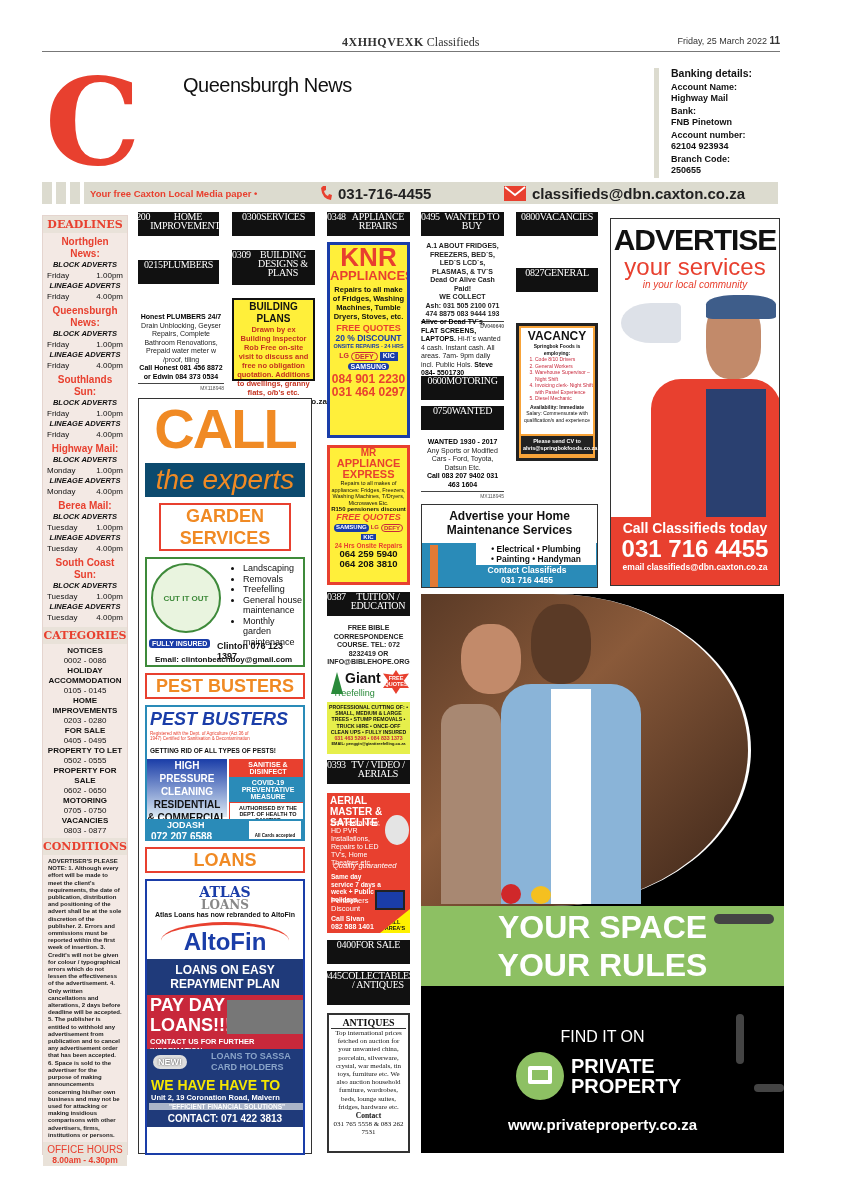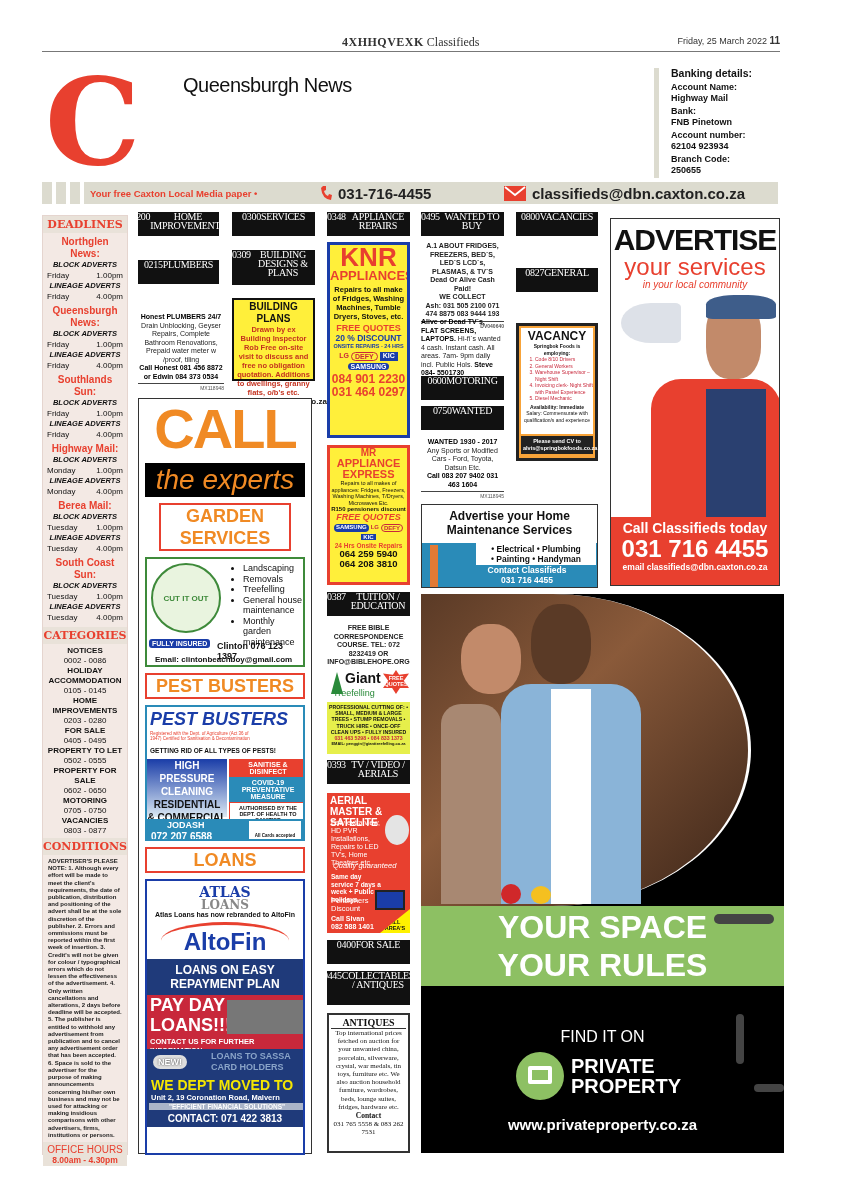--- a/index.html
+++ b/index.html
@@ -238,21 +238,21 @@
 
 <div class="bp" style="left:232px;top:298px;width:83px;height:83px">
   <div class="t">BUILDING PLANS</div>
   <div>Drawn by ex Building Inspector Rob Free on-site visit to discuss and free no obligation quotation. Additions to dwellings, granny flats, o/b's etc.</div>
   <div class="w">www.durbanplans.co.za</div>
   <div class="w">Rob : 082 804 3431</div>
 </div>
 
 <div class="callx">
   <div style="font-size:56px;font-weight:bold;color:#f08a24;text-align:center;line-height:60px;letter-spacing:-2px">CALL</div>
-  <div style="margin:4px 6px;background:#000000;color:#f08a24;font-size:28px;text-align:center;font-style:italic;line-height:34px">the experts</div>
+  <div style="margin:4px 6px;background:#0c4a6e;color:#f08a24;font-size:28px;text-align:center;font-style:italic;line-height:34px">the experts</div>
   <div class="section-box" style="margin:6px 20px;font-size:18px;line-height:22px">GARDEN SERVICES</div>
   <div style="margin:0 6px;border:2px solid #3e8a3a;height:110px;position:relative;font-size:9px">
     <div style="position:absolute;left:4px;top:4px;width:70px;height:70px;border-radius:50%;border:2px solid #3e8a3a;background:#e9f4df;display:flex;align-items:center;justify-content:center;color:#3e8a3a;font-size:8px;font-weight:bold">CUT IT OUT</div>
     <ul style="position:absolute;left:88px;top:4px;list-style:disc;padding-left:8px;line-height:10.5px">
       <li>Landscaping</li>
       <li>Removals</li>
       <li>Treefelling</li>
       <li>General house maintenance</li>
       <li>Monthly garden maintenance</li>
     </ul>
@@ -294,21 +294,21 @@
       </div>
     <div style="background:#c8283b;color:#fff;font-weight:bold;height:54px;position:relative">
       <div style="position:absolute;left:3px;top:0;font-size:18px;line-height:20px">PAY DAY</div>
       <div style="position:absolute;left:3px;top:20px;font-size:18px;line-height:20px">LOANS!!!</div>
       <div style="position:absolute;left:80px;top:5px;width:78px;height:34px;background:#777"></div>
       <div style="position:absolute;left:3px;top:42px;font-size:7.5px">CONTACT US FOR FURTHER INFORMATION</div>
     </div>
     <div style="background:#1f3a7a;color:#fff;font-weight:bold;height:78px;position:relative">
       <div style="position:absolute;left:6px;top:6px;background:#ddd;color:#fff;font-size:9px;padding:2px 5px;border-radius:8px;text-shadow:0 0 2px #333">NEW!</div>
       <div style="position:absolute;left:64px;top:2px;width:90px;color:#8aa4c8;font-size:9px;line-height:11px;text-align:left">LOANS TO SASSA CARD HOLDERS</div>
-      <div style="position:absolute;left:4px;top:28px;width:100%;color:#f5e600;font-size:14px">WE DEPT MOVED TO</div>
+      <div style="position:absolute;left:4px;top:28px;width:100%;color:#f5e600;font-size:14px">WE HAVE HAVE TO</div>
       <div style="position:absolute;left:4px;top:44px;font-size:7.5px">Unit 2, 19 Coronation Road, Malvern</div>
       <div style="position:absolute;left:2px;top:54px;width:156px;background:#aab4c8;font-size:6.5px;text-align:center">"EFFICIENT FINANCIAL SOLUTIONS"</div>
       <div style="position:absolute;left:0;top:64px;width:100%;text-align:center;font-size:10px">CONTACT: 071 422 3813</div>
     </div>
   </div>
 </div>
 
 <div class="hdr" style="left:327px;top:212px;width:83px;height:24px">
     <span>0348</span>
     <span>APPLIANCE REPAIRS</span>

